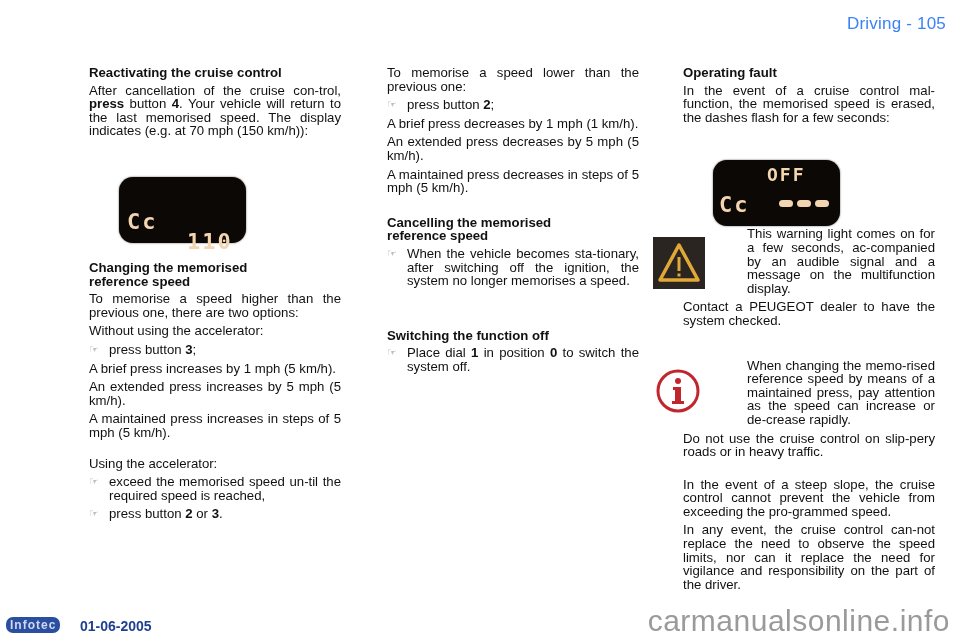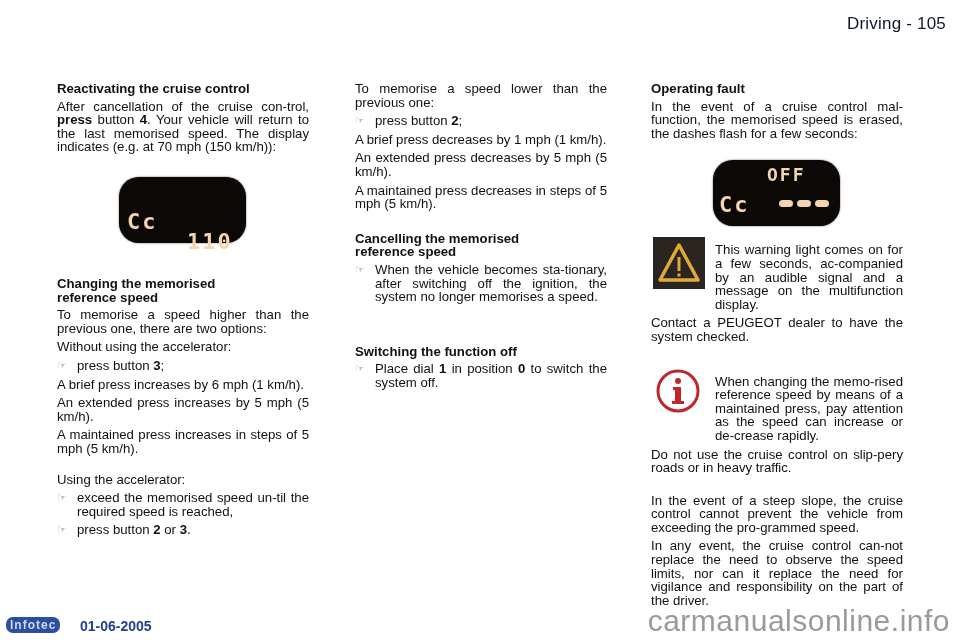--- a/index.html
+++ b/index.html
@@ -1,25 +1,25 @@
 <!DOCTYPE html>
 <html><head>
 <meta charset="utf-8">
 <style>
   html, body { margin:0; padding:0; }
   body { width:960px; height:640px; background:#ffffff; position:relative; overflow:hidden;
          font-family:"Liberation Sans", sans-serif; color:#111; }
-  .hdr { position:absolute; right:14px; top:14px; font-size:17px; color:#0f172a; letter-spacing:0.2px; }
-  .col { position:absolute; top:82px; width:252px; font-size:13.2px; line-height:13.6px; }
+  .hdr { position:absolute; right:14px; top:14px; font-size:17px; color:#3b82f6; letter-spacing:0.2px; }
+  .col { position:absolute; top:66px; width:252px; font-size:13.2px; line-height:13.6px;margin-left:32px; }
   .col p { margin:0 0 5px 0; text-align:justify; }
   .col h3 { margin:0 0 4px 0; font-size:13.2px; line-height:13.6px; font-weight:bold; }
   .bullet { display:flex; margin:0 0 5px 0; }
   .bullet .hand { width:20px; flex:none; color:#888; font-size:11px; line-height:13.6px; }
   .bullet .btxt { flex:1; text-align:justify; }
-  .lcd { position:absolute; background:#0b0806; border-radius:20px; box-shadow:0 0 2px #555; }
+  .lcd { position:absolute; background:#0b0806; border-radius:14px; box-shadow:0 0 2px #555; }
   .lcd-txt { position:absolute; font-family:"DejaVu Sans Mono", monospace; color:#f3d6b0;
              font-weight:bold; letter-spacing:2px; }
   .icon-box { position:absolute; }
   .watermark { position:absolute; right:10px; bottom:2px; font-size:30px; color:#9a9a9a; letter-spacing:0.5px;text-align:center; }
   .footer-logo { position:absolute; left:6px; bottom:7px; background:#2a4fa0; color:#cfd8ef;
                  font-weight:bold; font-size:12px; padding:1px 4px; letter-spacing:1px;border-radius:7px; }
   .footer-date { position:absolute; left:80px; bottom:6px; font-weight:bold; font-size:14px; color:#1f3f8f;text-align:right; }
 </style>
 </head>
 <body>
@@ -32,21 +32,21 @@
 
   <div style="height:118px;"></div>
 
   <h3><span>Changing the memorised</span><br><span>reference speed</span></h3>
   <p>To memorise a speed higher than the previous one, there are two options:</p>
   <p>Without using the accelerator:</p>
   <div class="bullet">
     <span class="hand">☞</span>
     <span class="btxt"><span>press button </span><b>3</b><span>;</span></span>
   </div>
-  <p>A brief press increases by 6 mph (1 km/h).</p>
+  <p>A brief press increases by 1 mph (5 km/h).</p>
   <p>An extended press increases by 5 mph (5 km/h).</p>
   <p>A maintained press increases in steps of 5 mph (5 km/h).</p>
   <div style="height:12px;"></div>
   <p>Using the accelerator:</p>
   <div class="bullet">
     <span class="hand">☞</span>
     <span class="btxt">exceed the memorised speed un-til the required speed is reached,</span>
   </div>
   <div class="bullet">
     <span class="hand">☞</span>

